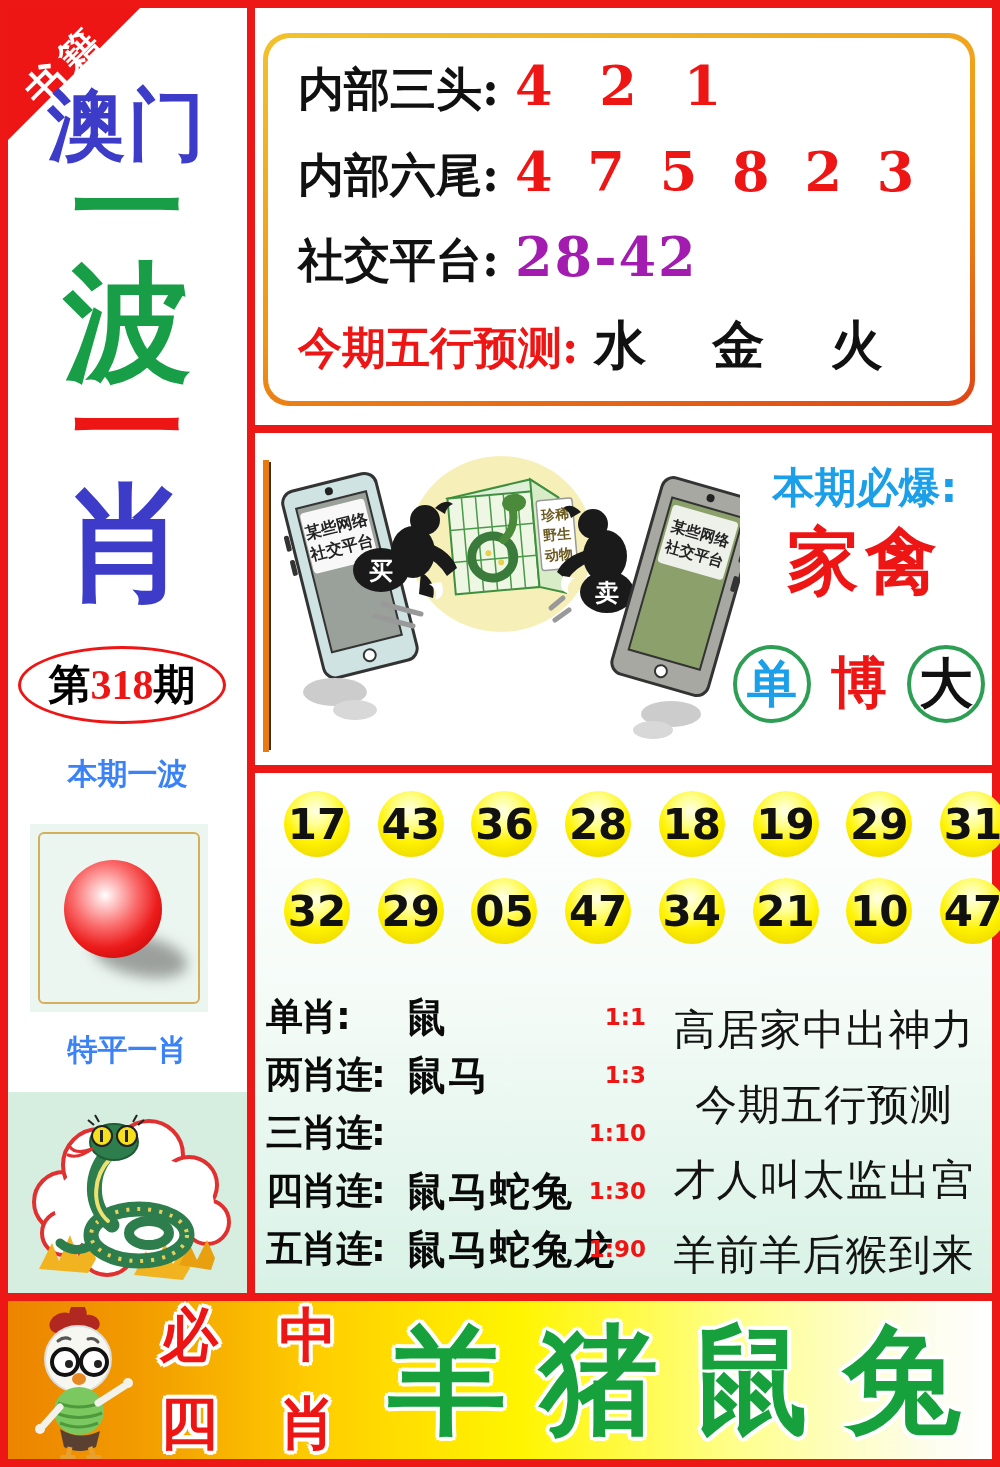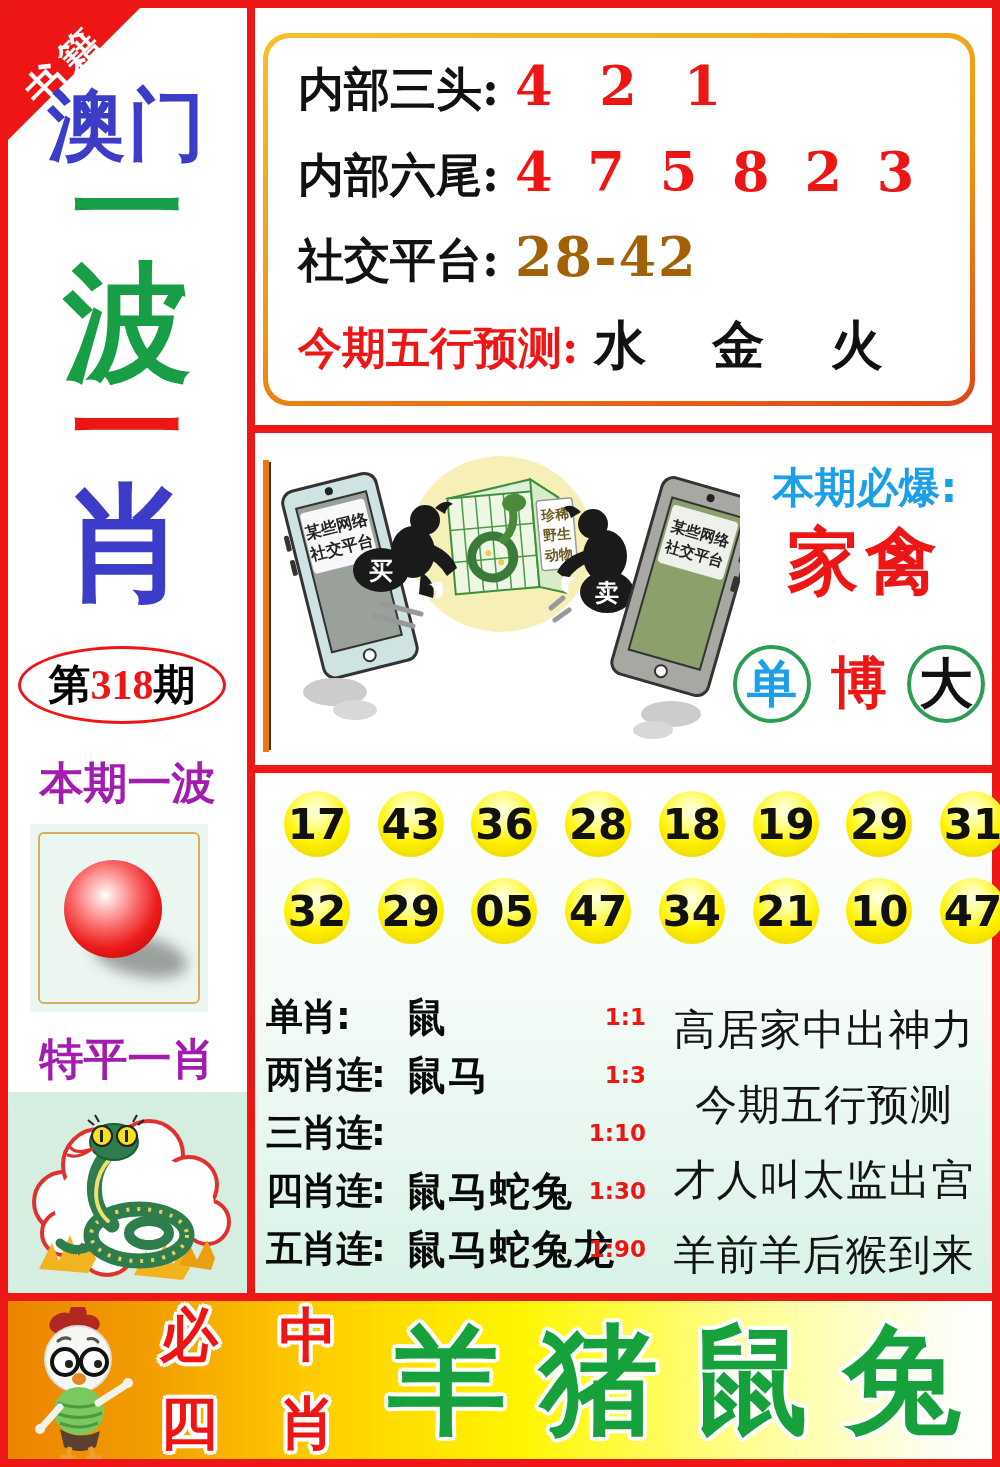--- a/index.html
+++ b/index.html
@@ -13,40 +13,40 @@
   
   .ribbon{left:8px;top:8px;width:0;height:0;border-top:132px solid #ee1515;border-right:132px solid transparent;}
   .ribbon-label{left:18px;top:38px;color:#fff;font-weight:bold;font-size:40px;letter-spacing:8px;transform:rotate(-45deg);transform-origin:center;}
   
   .side-char{left:8px;width:239px;text-align:center;font-family:"DejaVu Serif","Liberation Serif",serif;font-weight:bold;line-height:1;}
   .c-blue{color:#3c3cc8;} .c-green{color:#179e46;} .c-red{color:#ee1515;}
   .issue-oval{left:18px;top:646px;width:202px;height:72px;border:3px solid #ee1515;border-radius:50%;
               display:flex;align-items:center;justify-content:center;background:#fff;}
   .issue-oval span{font-weight:bold;font-size:42px;}
   .issue-num{color:#ee1515;font-size:46px;font-family:Liberation Serif, serif;}
-  .side-label{left:8px;width:239px;text-align:center;color:#a21caf;font-weight:bold;font-size:44px;}
+  .side-label{left:8px;width:239px;text-align:center;color:#3b82f6;font-weight:bold;font-size:30px;}
   
   .ball-frame{left:30px;top:824px;width:178px;height:188px;background:#ecf6f0;}
   .ball-frame-inner{position:absolute;left:8px;top:8px;right:8px;bottom:8px;border:2px solid #d4b05a;border-radius:6px;}
   .red-ball{position:absolute;left:34px;top:36px;width:98px;height:98px;border-radius:50%;
             background:radial-gradient(circle at 42% 36%,#ffffff 0%,#ffd6d6 10%,#fa6a6a 38%,#ec1c1c 62%,#c40404 88%);}
   .ball-shadow{position:absolute;left:62px;top:112px;width:96px;height:40px;border-radius:50%;
                background:rgba(90,90,90,.55);filter:blur(7px);transform:rotate(12deg);}
   .snake-box{left:8px;top:1092px;width:239px;height:201px;background:#d6eee0;display:flex;align-items:center;justify-content:center;}
   
   .pred-wrap{left:263px;top:33px;width:712px;height:373px;border-radius:26px;
              background:linear-gradient(165deg,#f2c22c 0%,#ef9414 55%,#df4516 100%);}
   .pred-inner{position:absolute;left:5px;top:5px;right:5px;bottom:5px;border-radius:22px;background:#fff;
               display:flex;flex-direction:column;justify-content:space-between;padding:16px 26px 20px 30px;box-sizing:border-box;}
   .pred-row{display:flex;align-items:baseline;white-space:nowrap;}
   .pred-label{font-family:"DejaVu Serif","Liberation Serif",serif;font-weight:bold;font-size:46px;color:#111;}
   .pred-value{font-family:"DejaVu Serif","Liberation Serif",serif;font-weight:bold;font-size:54px;margin-left:16px;}
   .v-red{color:#ee1515;letter-spacing:14px;}
   .v-red2{color:#ee1515;letter-spacing:8px;}
-  .v-green{color:#a16207;letter-spacing:2px;}
+  .v-green{color:#a21caf;letter-spacing:2px;}
   .l-red{color:#ee1515;font-size:44px;}
   .v-black{color:#111;letter-spacing:24px;font-size:52px;}
   
   .cartoon{left:263px;top:452px;width:477px;height:306px;}
   .hot-title{left:740px;top:460px;width:250px;text-align:center;color:#1b9fe8;font-weight:bold;font-size:42px;}
   .hot-value{left:740px;top:514px;width:250px;text-align:center;color:#ee1515;font-weight:bold;font-size:72px;letter-spacing:6px;}
   .badges{left:733px;top:645px;width:252px;display:flex;justify-content:space-between;align-items:center;}
   .badge-circle{width:78px;height:78px;border:4px solid #2f9e55;border-radius:50%;box-sizing:border-box;
                 display:flex;align-items:center;justify-content:center;font-weight:bold;background:#fff;}
   .badge-plain{font-weight:bold;font-size:56px;color:#ee1515;}

